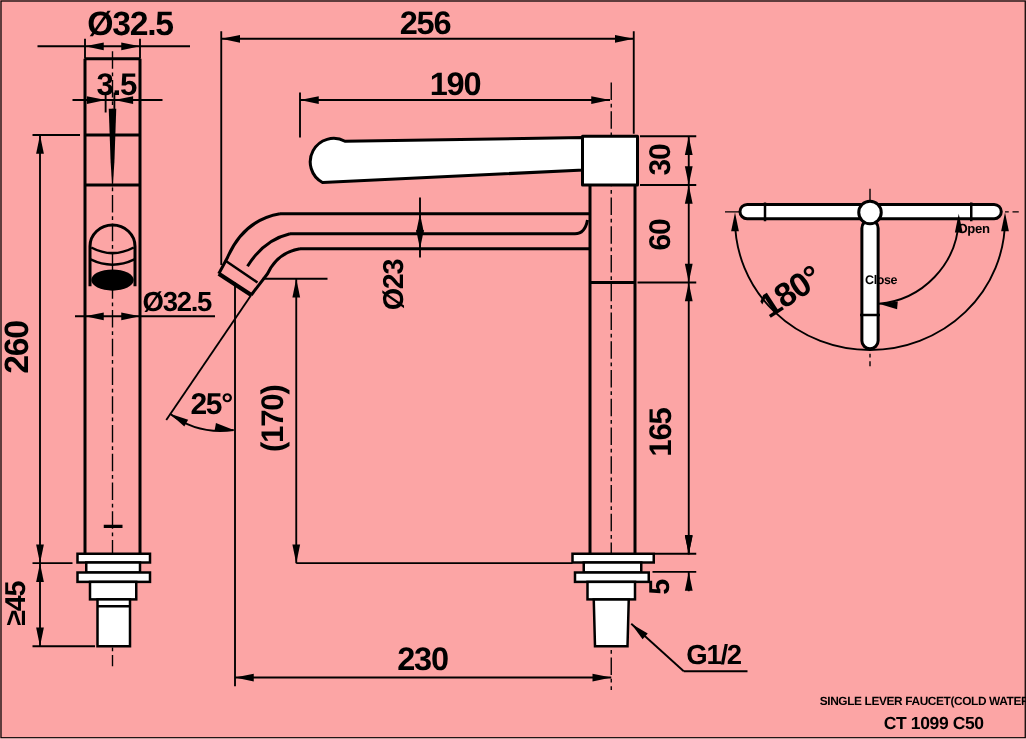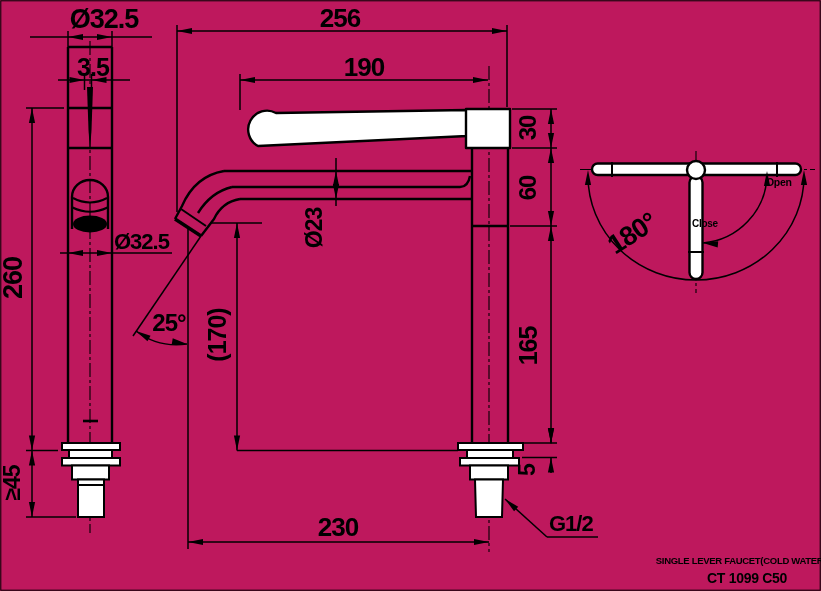--- a/index.html
+++ b/index.html
@@ -1,16 +1,16 @@
 <!DOCTYPE html>
 <html><head>
 <meta charset="utf-8">
 <style>
   html,body{margin:0;padding:0;background:#fff;}
-  .canvas{width:821px;height:591px;position:relative;background:#be185d;}
+  .canvas{width:821px;height:591px;position:relative;background:#fca5a5;}
   svg text{font-family:"Liberation Sans","DejaVu Sans",sans-serif;font-weight:bold;fill:#000;}
   .dt{letter-spacing:-1px;}
   .sm{letter-spacing:-0.3px;}
   .obj{stroke:#000;stroke-width:2.4;fill:none;stroke-linejoin:round;}
   .obj2{stroke:#000;stroke-width:2.0;fill:none;}
   .thick{stroke:#000;stroke-width:3.4;fill:none;}
   .dim{stroke:#000;stroke-width:1.5;fill:none;}
   .cl{stroke:#000;stroke-width:1.1;fill:none;stroke-dasharray:14 3 3 3;}
   .arr{fill:#000;stroke:none;}
   .fillb{fill:#000;stroke:none;}

